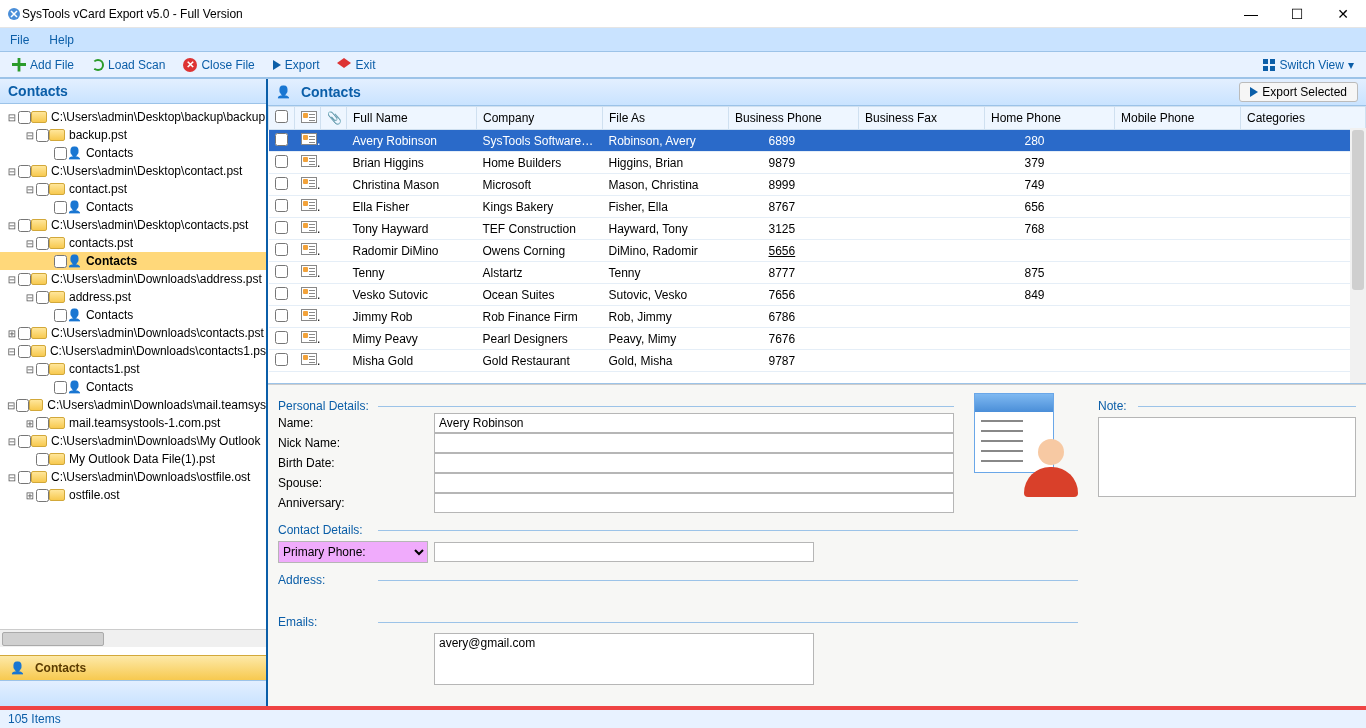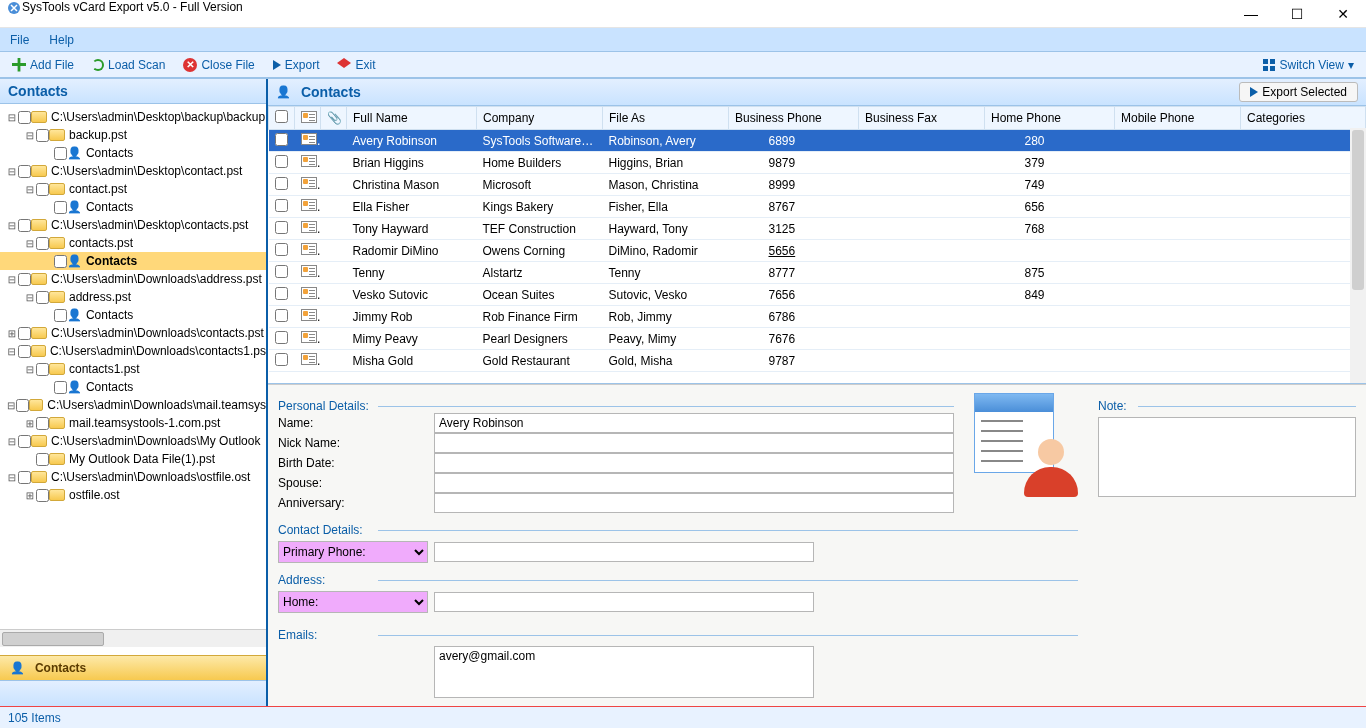--- a/index.html
+++ b/index.html
@@ -1,20 +1,20 @@
 <!DOCTYPE html>
 <html><head>
 <meta charset="utf-8">
 <style>
   * { box-sizing: border-box; }
   html, body { margin: 0; padding: 0; font-family: "Segoe UI", Tahoma, sans-serif; font-size: 12px; color: #000; background:#fff; }
   .window { width: 1366px; height: 728px; display:flex; flex-direction:column; background:#fff; }
 
   
-  .titlebar { height: 28px; background:#fff; display:flex; padding-left:6px; border-bottom:1px solid #e5e5e5;}
+  .titlebar { height: 28px; background:#fff; display:flex; align-items:center; padding-left:6px; border-bottom:1px solid #e5e5e5;}
   .titlebar .title { flex:1; font-size:12px; }
   .win-btns { display:flex; }
   .win-btn { width:46px; height:28px; display:flex; align-items:center; justify-content:center; font-size:14px; }
 
   
   .menubar { height: 24px; background:#c9e3ff; display:flex; align-items:center; padding-left:10px; gap:20px; border-bottom:1px solid #9cc3e8; color:#0b5ea8;}
   .menuitem { cursor:default; }
 
   
   .toolbar { height:26px; background:#e8f2ff; display:flex; align-items:center; border-bottom:1px solid #9cc3e8; padding:0 6px; gap:6px; }
@@ -93,21 +93,21 @@
   
   .avatar { width:104px; height:104px; position:relative; margin-left:10px;}
   .avatar .card { position:absolute; left:0; top:0; width:80px; height:80px; border:1px solid #6aa7e8; background:#fff;}
   .avatar .card::before{content:""; position:absolute; left:0; top:0; right:0; height:18px; background:linear-gradient(#7fb9f1,#4a8ed8);}
   .avatar .card::after{content:""; position:absolute; left:6px; top:26px; right:30px; height:2px; background:#888; box-shadow:0 10px 0 #888,0 20px 0 #888,0 30px 0 #888,0 40px 0 #888;}
   .avatar .person { position:absolute; right:0; bottom:0; width:54px; height:58px;}
   .avatar .person .head{position:absolute; left:14px; top:0; width:26px; height:26px; background:#f7c9a3; border-radius:50%;}
   .avatar .person .body{position:absolute; left:0; bottom:0; width:54px; height:30px; background:#d9402a; border-radius:26px 26px 4px 4px;}
 
   
-  .status { height:22px; background:#e8f2ff; border-top:1px solid #ef4444; display:flex; align-items:center; padding:0 8px; color:#0b5ea8;}
+  .status { height:22px; background:#e8f2ff; border-top:4px solid #ef4444; display:flex; align-items:center; padding:0 8px; color:#0b5ea8;}
 
   input[type=checkbox]{ width:13px; height:13px; margin:0;}
 </style>
 </head>
 <body>
 
 <div class="window">
 
   <div class="titlebar">
     <svg width="16" height="16">
@@ -531,24 +531,20 @@
             </div>
           </div>
 
           <div class="section-title">Contact Details:</div>
           <div class="frow">
             <select class="fsel"><option>Primary Phone:</option></select>
             <input class="finput" style="max-width: 380px;" value="">
           </div>
 
           <div class="section-title">Address:</div>
-          <div class="frow">
-            <select class="fsel"><option>Home:</option></select>
-            <input class="finput" style="max-width: 380px;" value="">
-          </div>
 
           <div style="height:14px;"></div>
           <div class="section-title">Emails:</div>
           <div class="frow">
               <div class="flabel"></div>
               <div class="email-box">avery@gmail.com</div>
             </div>
         </div>
 
         <div class="detail-right">

